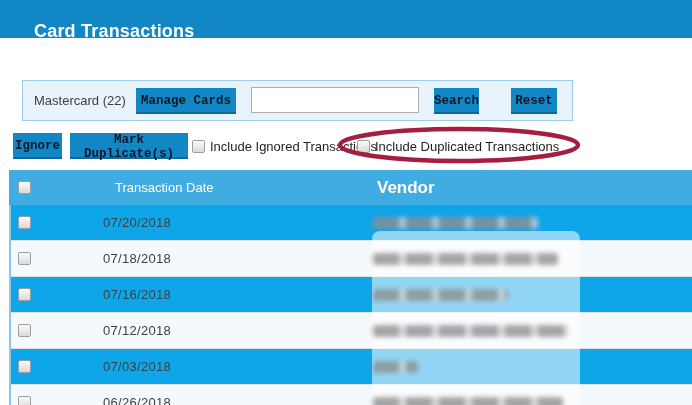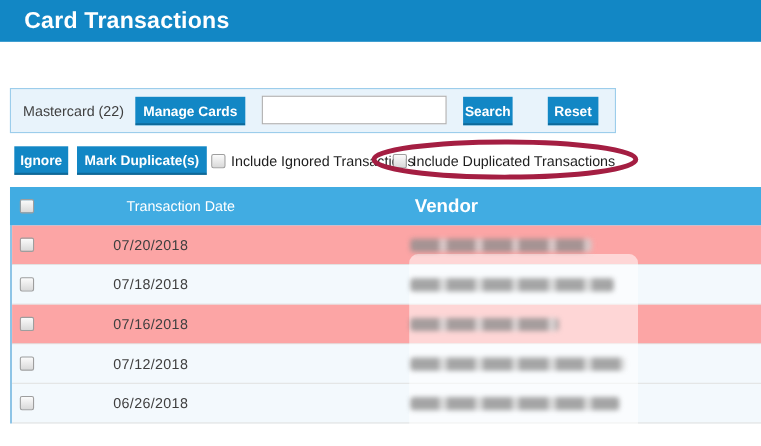--- a/index.html
+++ b/index.html
@@ -8,39 +8,39 @@
     background:#fff; font-family:"Liberation Sans", sans-serif;
     -webkit-font-smoothing:antialiased;
   }
 
   
   .topbar {
     position:absolute; left:0; top:0; width:692px; height:38px;
     background:var(--accent, #1287c5);
   }
   .topbar h1 {
-    margin:0; position:absolute; left:22px; top:0; line-height:38px;
-    font-size:21px; font-weight:bold; color:#fff; letter-spacing:.2px;
+    margin:12px; position:absolute; left:22px; top:0; line-height:38px;
+    font-size:18px; font-weight:bold; color:#fff; letter-spacing:.2px;
   }
 
   
   .filter-panel {
-    position:absolute; left:9px; top:80px; width:551px; height:41px;
+    position:absolute; left:22px; top:80px; width:551px; height:41px;
     background:var(--panel-bg, #e8f3fb);
     border:1px solid var(--panel-border, #9ccdeb);
     box-sizing:border-box;
   }
   .card-label {
     position:absolute; left:11px; top:0; line-height:39px;
     font-size:13px; color:#3f3f3f;
   }
   .btn {
     position:absolute; height:26px; border:0; border-radius:0;
-    background:var(--accent, #1287c5); color:#ffffff;
-    font-family:Liberation Sans, sans-serif; font-size:12.5px; font-weight:bold;
+    background:var(--accent, #1287c5); color:#0f172a;
+    font-family:Liberation Mono, monospace; font-size:12.5px; font-weight:bold;
     box-shadow: inset 0 -2px 0 rgba(0,0,0,.22);
     cursor:pointer; padding:0; text-align:center;
   }
   .btn-manage { left:113px; top:7px; width:100px; }
   .btn-search { left:411px; top:7px; width:45px; }
   .btn-reset  { left:488px; top:7px; width:46px; }
   .search-input {
     position:absolute; left:228px; top:6px; width:168px; height:26px;
     border:1px solid #aeaeae; background:#fff; box-sizing:border-box;
     font-family:"Liberation Sans", sans-serif; font-size:13px; padding:0 6px;
@@ -66,21 +66,21 @@
   
   .table { position:absolute; left:9px; top:170px; width:683px; height:235px; overflow:hidden; }
   .thead {
     position:relative; height:35px; background:var(--table-header, #41ace2);
   }
   .thead .chk { position:absolute; left:9px; top:11px; }
   .th-date   { position:absolute; left:106px; top:0; line-height:35px; font-size:13px; font-weight:normal; color:#fff; }
   .th-vendor { position:absolute; left:368px; top:0; line-height:35px; font-size:17px; font-weight:bold; color:#fff; }
   .tbody { border-left:2px solid #8ec4e6; }
   .trow {
-    position:relative; height:36px; background:#fca5a5;
+    position:relative; height:36px; background:#0ea5e9;
     border-bottom:1px solid #e2e2e2; box-sizing:border-box;
   }
   .trow.alt { background:var(--row-alt, #f3f9fd); }
   .trow .chk { position:absolute; left:7px; top:11px; }
   .cell-date {
     position:absolute; left:92px; top:0; line-height:35px;
     font-size:13px; color:#3f3f3f; letter-spacing:.3px;
   }
   .cell-vendor-blur {
     position:absolute; left:362px; top:12px; height:12px; z-index:3;
@@ -144,20 +144,25 @@
         <div class="trow">
     <input type="checkbox" class="chk" style="">
     <span class="cell-date">07/16/2018</span>
     <span class="cell-vendor-blur" style="width: 135px;"></span>
   </div>
         <div class="trow alt">
     <input type="checkbox" class="chk" style="">
     <span class="cell-date">07/12/2018</span>
     <span class="cell-vendor-blur" style="width: 195px;"></span>
   </div>
+        <div class="trow">
+    <input type="checkbox" class="chk" style="">
+    <span class="cell-date">07/03/2018</span>
+    <span class="cell-vendor-blur" style="width: 45px;"></span>
+  </div>
         <div class="trow alt">
     <input type="checkbox" class="chk" style="">
     <span class="cell-date">06/26/2018</span>
     <span class="cell-vendor-blur" style="width: 190px;"></span>
   </div>
       </div>
   </section>
 
   <div class="redaction-overlay"></div>
 

